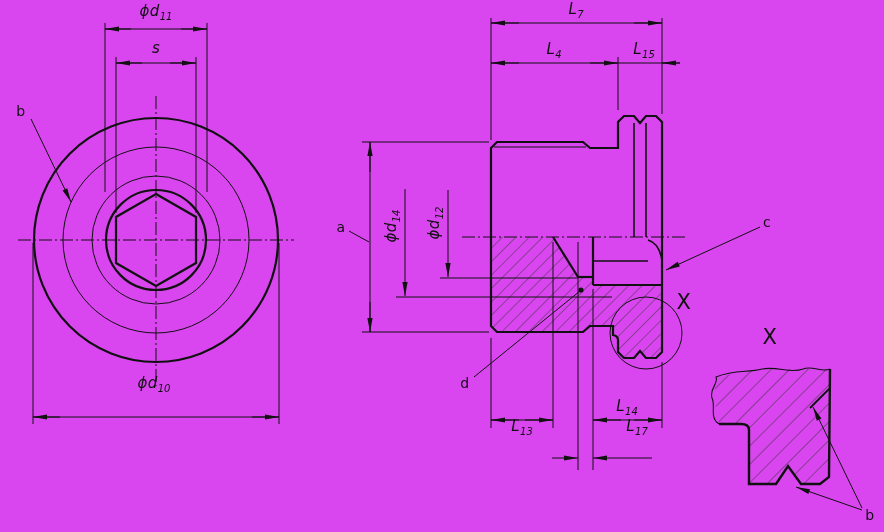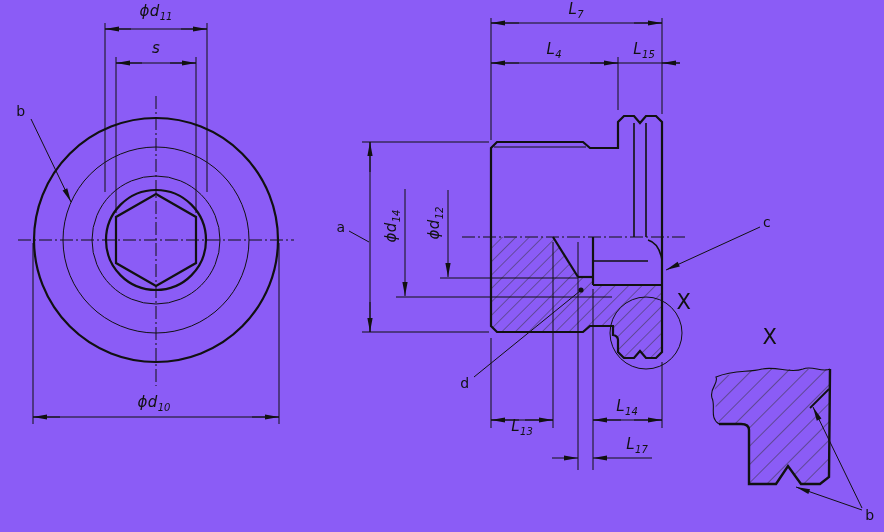--- a/index.html
+++ b/index.html
@@ -1,16 +1,16 @@
 <!DOCTYPE html>
 <html><head>
 <meta charset="utf-8">
 <style>
   html,body{margin:0;padding:0;background:#fff;}
-  #stage{position:relative;width:884px;height:532px;background:#8b5cf6;overflow:hidden;
+  #stage{position:relative;width:884px;height:532px;background:#d946ef;overflow:hidden;
          font-family:"DejaVu Sans",sans-serif;color:#111;}
   svg{position:absolute;left:0;top:0;}
   .lbl{position:absolute;transform:translate(-50%,-50%);font:italic 15px "DejaVu Sans",sans-serif;
        color:#111;white-space:nowrap;letter-spacing:.4px;line-height:1;}
   .lbl sub{font-size:10px;letter-spacing:0;}
   .rm{font-style:normal;font-size:14px;}
   .big{font-style:normal;font-size:21px;}
   .rot{transform:translate(-50%,-50%) rotate(-90deg);}
 </style>
 </head>
@@ -148,32 +148,32 @@
     <path d="M830,369 L829,477 L820,484 L801,484 L788,466 L776,484 L749,484 L749,430 Q749,424 741,424 L719,424" stroke-width="2.4"></path>
     <line x1="810" y1="408" x2="829" y2="389" stroke-width="1.8"></line>
 
     <line x1="862" y1="508" x2="813" y2="407" stroke-width="1" marker-end="url(#ah)"></line>
     <line x1="862" y1="510" x2="796" y2="487" stroke-width="1" marker-end="url(#ah)"></line>
   </g>
 </svg>
 
 <span class="lbl" style="left:156px;top:13px"><span>ϕd</span><sub>11</sub></span>
 <span class="lbl" style="left:156px;top:50px"><span>s</span><sub></sub></span>
-<span class="lbl" style="left:154px;top:404px"><span>ϕd</span><sub>10</sub></span>
+<span class="lbl" style="left:154px;top:385px"><span>ϕd</span><sub>10</sub></span>
 <span class="lbl rm" style="left:21px;top:111px"><span>b</span></span>
 
 <span class="lbl" style="left:576px;top:11px"><span>L</span><sub>7</sub></span>
 <span class="lbl" style="left:554px;top:51px"><span>L</span><sub>4</sub></span>
 <span class="lbl" style="left:644px;top:51px"><span>L</span><sub>15</sub></span>
 <span class="lbl rm" style="left:341px;top:227px"><span>a</span></span>
 <span class="lbl rot" style="left:393px;top:226px"><span>ϕd</span><sub>14</sub></span>
 <span class="lbl rot" style="left:436px;top:223px"><span>ϕd</span><sub>12</sub></span>
 <span class="lbl rm" style="left:767px;top:222px"><span>c</span></span>
 <span class="lbl rm" style="left:465px;top:383px"><span>d</span></span>
 <span class="lbl big" style="left:684px;top:302px"><span>X</span></span>
 <span class="lbl" style="left:522px;top:428px"><span>L</span><sub>13</sub></span>
 <span class="lbl" style="left:627px;top:408px"><span>L</span><sub>14</sub></span>
-<span class="lbl" style="left:637px;top:446px"><span>L</span><sub>17</sub></span>
+<span class="lbl" style="left:637px;top:428px"><span>L</span><sub>17</sub></span>
 
 <span class="lbl big" style="left:770px;top:337px"><span>X</span></span>
 <span class="lbl rm" style="left:870px;top:515px"><span>b</span></span>
 
 </div>
 
 </body></html>

